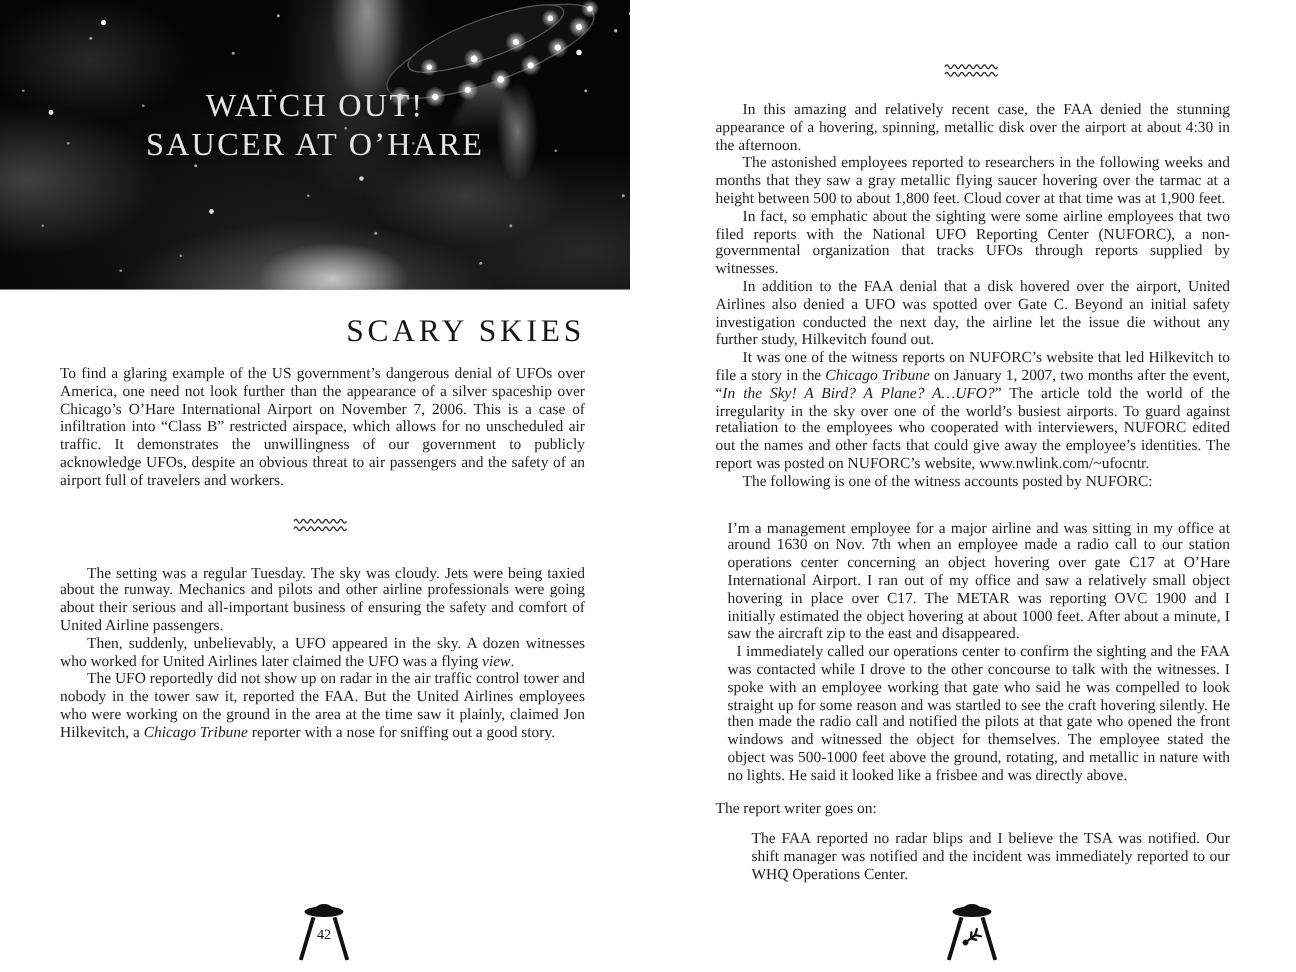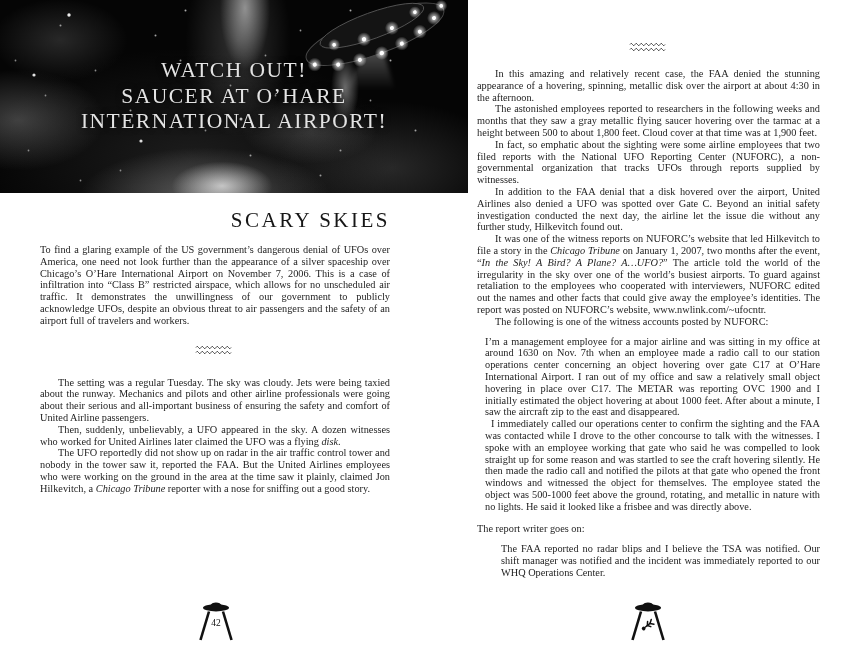--- a/index.html
+++ b/index.html
@@ -8,21 +8,21 @@
     font-family:"Liberation Serif","DejaVu Serif",serif;
     color:#1d1d1d;overflow:hidden;
   }
   .spread{position:relative;width:864px;height:648px;background:#ffffff;}
   .page{position:absolute;top:0;height:648px;width:432px;}
   .page-left{left:0;}
   .page-right{left:432px;}
 
   
   .hero{
-    position:relative;width:468px;height:193px;overflow:hidden;
+    position:relative;width:420px;height:193px;overflow:hidden;
     background-color:#050505;
     background-image:
       radial-gradient(35px 85px ellipse at 245px 8px,  rgba(255,255,255,.50), transparent 72%),
       radial-gradient(70px 130px ellipse at 238px 40px, rgba(255,255,255,.18), transparent 75%),
       radial-gradient(20px 48px ellipse at 345px 88px, rgba(255,255,255,.42), transparent 70%),
       radial-gradient(70px 34px ellipse at 222px 186px, rgba(238,238,238,.75), transparent 72%),
       radial-gradient(160px 62px ellipse at 205px 196px, rgba(180,180,180,.45), transparent 78%),
       radial-gradient(120px 70px ellipse at 18px 120px, rgba(150,150,150,.40), transparent 72%),
       radial-gradient(90px 55px ellipse at 60px 40px,  rgba(120,120,120,.30), transparent 75%),
       radial-gradient(150px 85px ellipse at 392px 168px, rgba(120,120,120,.30), transparent 78%),
@@ -60,21 +60,21 @@
   .content-right{padding:0 44px 0 45px;}
   h1.chapter{
     font-size:21px;font-weight:normal;letter-spacing:2.5px;text-align:right;
     margin:15px 0 11px;color:#161616;
   }
   .body-text{font-size:10.3px;line-height:11.8px;text-align:justify;}
   .body-text p{margin:0;}
   .body-text p.indent{text-indent:18px;}
   .divider{display:block;margin:18px auto 22px;}
   .divider-top{display:block;margin:42px auto 16px;}
-  .quote{margin:8px 0 0 8px;}
+  .quote{margin:19px 0 0 8px;}
   .quote p.indent{text-indent:6px;}
   .interlude{margin-top:11px;}
   .quote2{margin:8px 0 0 24px;}
 
   .footer-ornament{position:absolute;bottom:6px;left:50%;transform:translateX(-50%);}
   .footer-ornament text{font-family:"Liberation Serif","DejaVu Serif",serif;font-size:9.5px;fill:#111;}
 </style>
 </head>
 <body>
 
@@ -130,39 +130,38 @@
               <circle cx="115" cy="42" r="2" fill="#fff"></circle>
             <circle cx="142" cy="35" r="6" fill="url(#lg)"></circle>
               <circle cx="142" cy="35" r="1.8" fill="#fff"></circle>
           </g>
         </g>
       </svg>
 
       <div class="hero-title">
           <div>WATCH OUT!</div>
           <div>SAUCER AT O’HARE</div>
-          <div>INTERNATIONAL AIRPORT!</div>
         </div>
     </div>
 
     <div class="content content-left">
       <h1 class="chapter">SCARY SKIES</h1>
 
       <div class="body-text">
           <p><span>To find a glaring example of the US government’s dangerous denial of UFOs over America, one need not look further than the appearance of a silver spaceship over Chicago’s O’Hare International Airport on November 7, 2006. This is a case of infiltration into “Class B” restricted airspace, which allows for no unscheduled air traffic. It demonstrates the unwillingness of our government to publicly acknowledge UFOs, despite an obvious threat to air passengers and the safety of an airport full of travelers and workers.</span></p>
         </div>
 
       <svg class="divider" width="40" height="10" viewBox="0 0 40 10">
         <path d="M1,2.5 q1.25,-2.5 2.5,0 t2.5,0 t2.5,0 t2.5,0 t2.5,0 t2.5,0 t2.5,0 t2.5,0 t2.5,0 t2.5,0 t2.5,0 t2.5,0 t2.5,0 t2.5,0" fill="none" stroke="#2a2a2a" stroke-width="0.9"></path>
         <path d="M1,7.5 q1.25,-2.5 2.5,0 t2.5,0 t2.5,0 t2.5,0 t2.5,0 t2.5,0 t2.5,0 t2.5,0 t2.5,0 t2.5,0 t2.5,0 t2.5,0 t2.5,0 t2.5,0" fill="none" stroke="#2a2a2a" stroke-width="0.9"></path>
       </svg>
 
       <div class="body-text">
           <p class="indent"><span>The setting was a regular Tuesday. The sky was cloudy. Jets were being taxied about the runway. Mechanics and pilots and other airline professionals were going about their serious and all-important business of ensuring the safety and comfort of United Airline passengers.</span></p>
-          <p class="indent"><span>Then, suddenly, unbelievably, a UFO appeared in the sky. A dozen witnesses who worked for United Airlines later claimed the UFO was a flying </span><i>disk</i><span>.</span></p>
+          <p class="indent"><span>Then, suddenly, unbelievably, a UFO appeared in the sky. A dozen witnesses who worked for United Airlines later claimed the UFO was a flying </span><i>view</i><span>.</span></p>
           <p class="indent"><span>The UFO reportedly did not show up on radar in the air traffic control tower and nobody in the tower saw it, reported the FAA. But the United Airlines employees who were working on the ground in the area at the time saw it plainly, claimed Jon Hilkevitch, a </span><i>Chicago Tribune</i><span> reporter with a nose for sniffing out a good story.</span></p>
         </div>
     </div>
 
     <svg class="footer-ornament" width="42" height="44" viewBox="0 0 42 44">
       <path d="M15,8 a6.5,5.5 0 0 1 12,0 z" fill="#111"></path>
       <ellipse cx="21" cy="9.8" rx="13" ry="3.6" fill="#111"></ellipse>
       <line x1="14" y1="13.5" x2="5.5" y2="42" stroke="#111" stroke-width="2.6"></line>
       <line x1="28" y1="13.5" x2="36.5" y2="42" stroke="#111" stroke-width="2.6"></line>
       <text x="21" y="28" text-anchor="middle">42</text>

